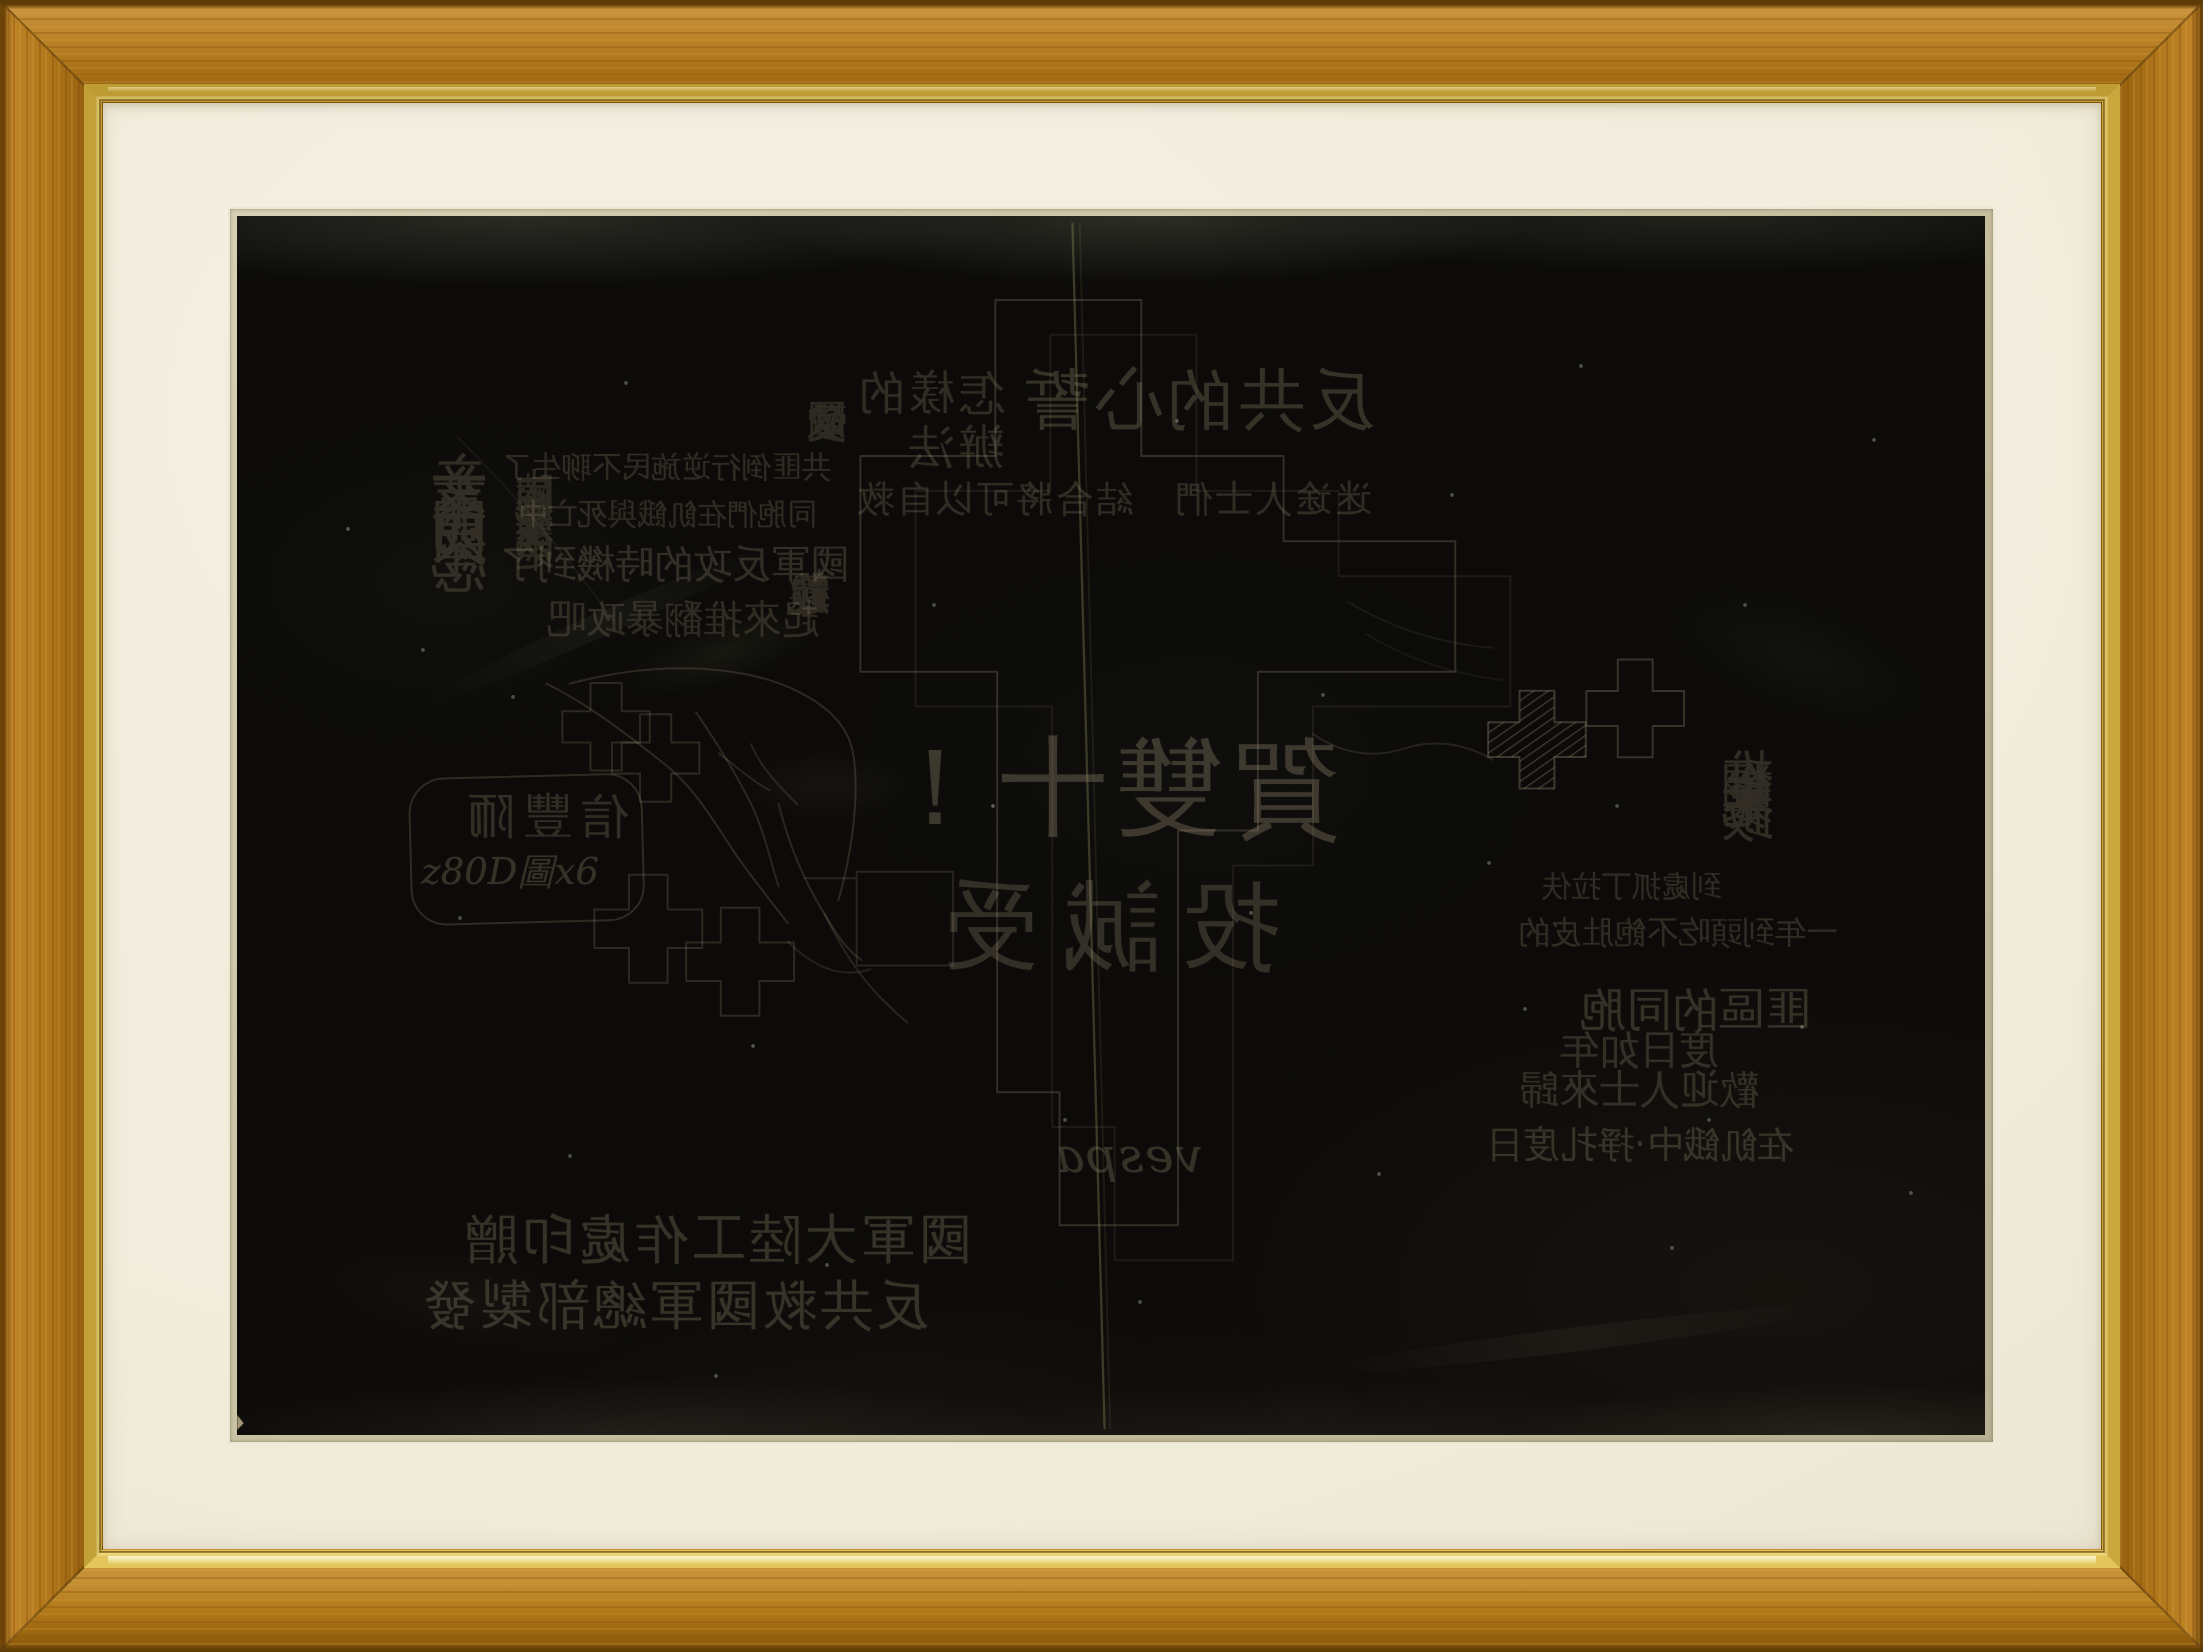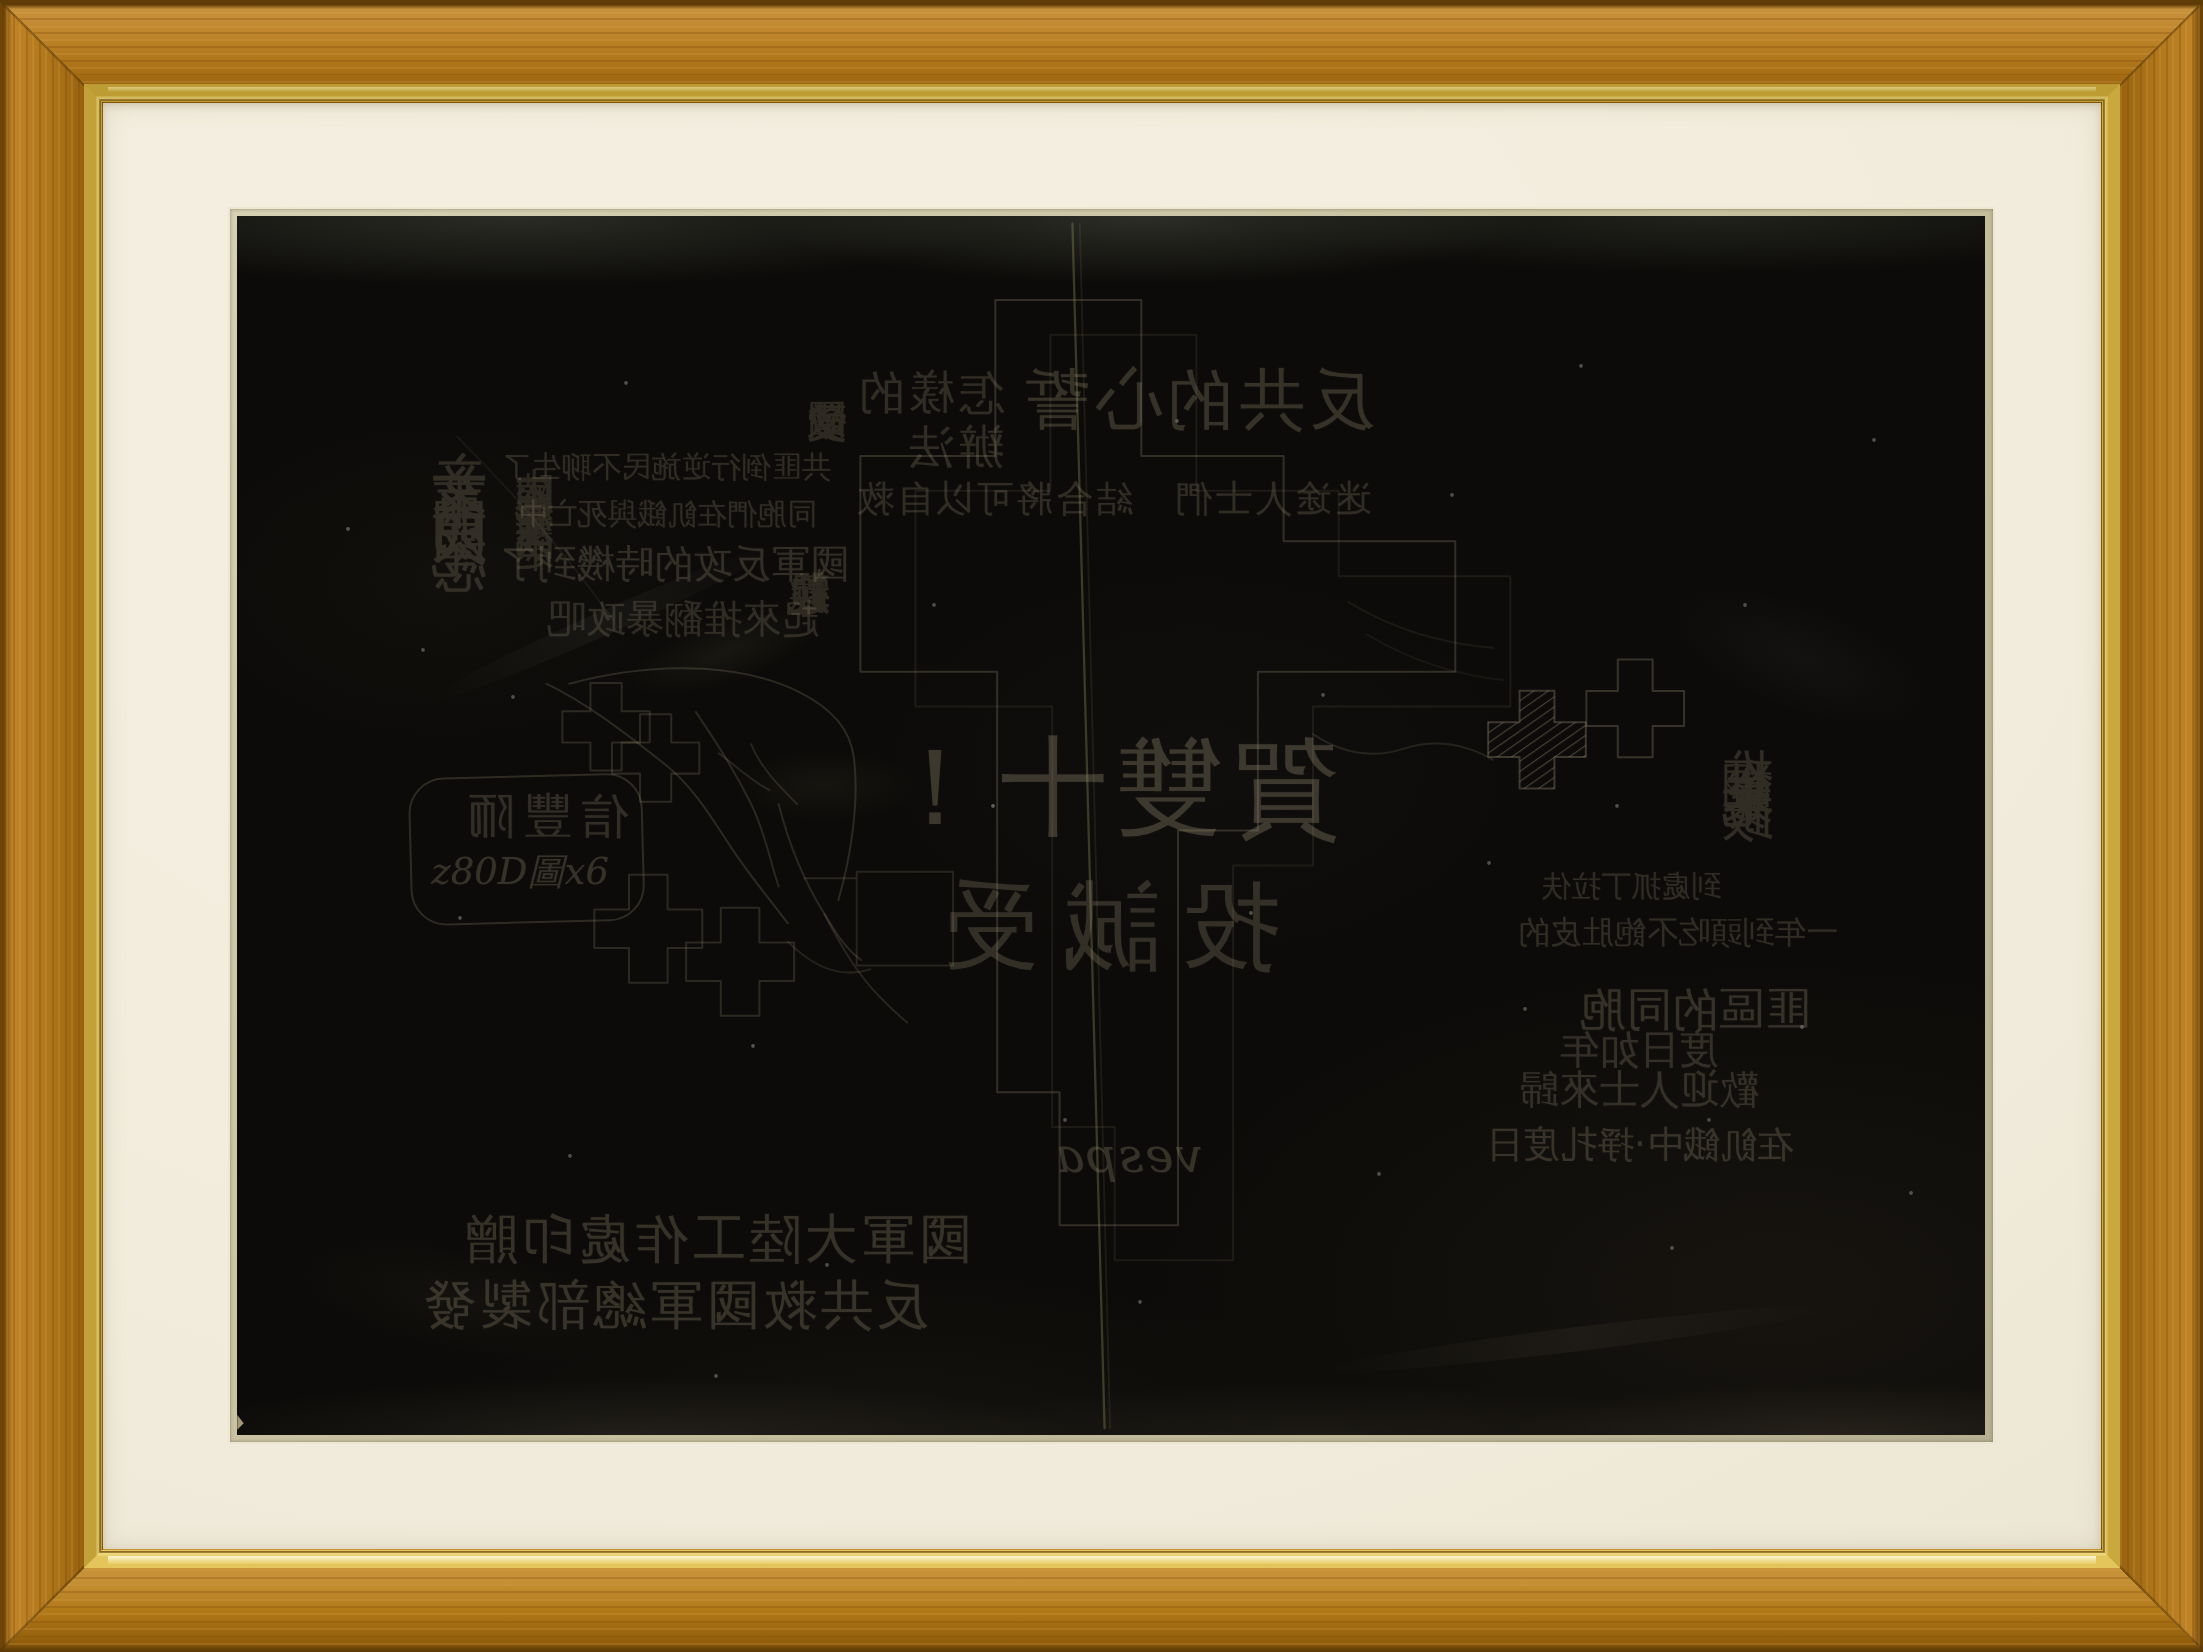--- a/index.html
+++ b/index.html
@@ -190,21 +190,21 @@
           <div class="etext vert flip" style="left: 566px; top: 154px; font-size: 40px; opacity: 0.24;">敬愛國父</div>
           <div class="etext flip" style="left: 617px; top: 261px; font-size: 37px; opacity: 0.26; letter-spacing: 2.8px;">迷途人士們　結合將可以自救</div>
           <div class="etext vert flip" style="left: 189px; top: 189px; font-size: 55px; opacity: 0.26; letter-spacing: 13px;">辛亥革命開國紀念</div>
           <div class="etext vert flip" style="left: 274px; top: 220px; font-size: 39px; opacity: 0.22; letter-spacing: 5.5px;">大陸同胞生活在水深火熱之中</div>
           <div class="etext flip" style="left: 264px; top: 233px; font-size: 30px; opacity: 0.25;">共匪倒行逆施民不聊生了</div>
           <div class="etext flip" style="left: 280px; top: 280px; font-size: 30px; opacity: 0.25;">同胞們在飢餓與死亡中</div>
           <div class="etext flip" style="left: 261px; top: 325px; font-size: 39px; opacity: 0.27;">國軍反攻的時機到了</div>
           <div class="etext flip" style="left: 310px; top: 380px; font-size: 39px; opacity: 0.25;">起來推翻暴政吧</div>
           <div class="etext vert flip" style="left: 547px; top: 323px; font-size: 42px; opacity: 0.24;">歡迎起義</div>
           <div class="etext flip" style="left: 220px; top: 571px; font-size: 48px; opacity: 0.27; letter-spacing: 9.2px;">信豐陑</div>
-          <div class="etext serif" style="left: 194px; top: 634px; font-size: 37px; opacity: 0.3;">z80D圖x6</div>
+          <div class="etext serif" style="left: 184px; top: 634px; font-size: 37px; opacity: 0.3;">z80D圖x6</div>
           <div class="etext vert flip" style="left: 1480px; top: 492px; font-size: 51px; opacity: 0.26; letter-spacing: 9.2px;">推翻朱毛暴政</div>
           <div class="etext flip" style="left: 1304px; top: 652px; font-size: 30px; opacity: 0.25;">到處抓丁拉伕</div>
           <div class="etext flip" style="left: 1281px; top: 698px; font-size: 32px; opacity: 0.26;">一年到頭吃不飽肚皮的</div>
           <div class="etext flip" style="left: 1343px; top: 766px; font-size: 46px; opacity: 0.29;">匪區的同胞</div>
           <div class="etext flip" style="left: 1322px; top: 810px; font-size: 40px; opacity: 0.27;">度日如年</div>
           <div class="etext flip" style="left: 1282px; top: 850px; font-size: 40px; opacity: 0.27;">歡迎人士來歸</div>
           <div class="etext flip" style="left: 1249px; top: 907px; font-size: 37px; opacity: 0.29;">在飢餓中·掙扎度日</div>
           <div class="etext flip" style="left: 224px; top: 992px; font-size: 53px; opacity: 0.3; letter-spacing: 3.7px;">國軍大陸工作處印贈</div>
           <div class="etext flip" style="left: 182px; top: 1058px; font-size: 53px; opacity: 0.3; letter-spacing: 3.7px;">反共救國軍總部製發</div>
           <div class="etext flip serif" style="left: 817px; top: 911px; font-size: 48px; opacity: 0.3; letter-spacing: 1.8px;">vespa</div>

